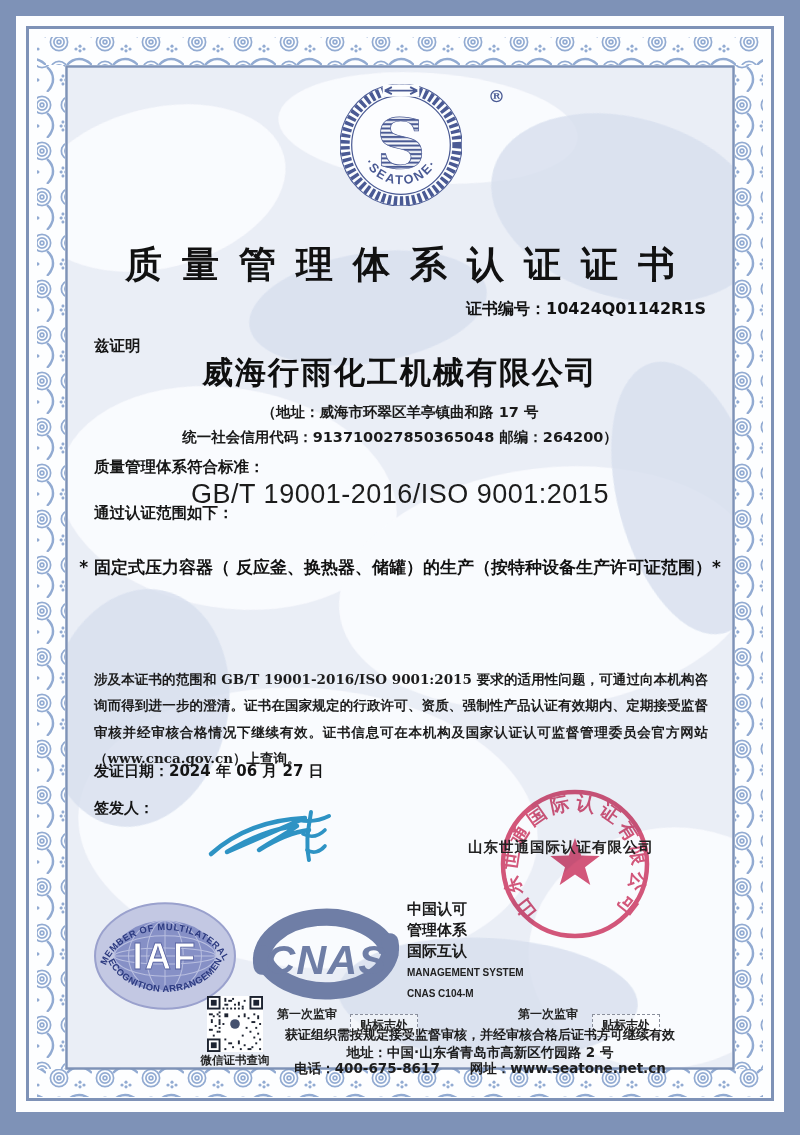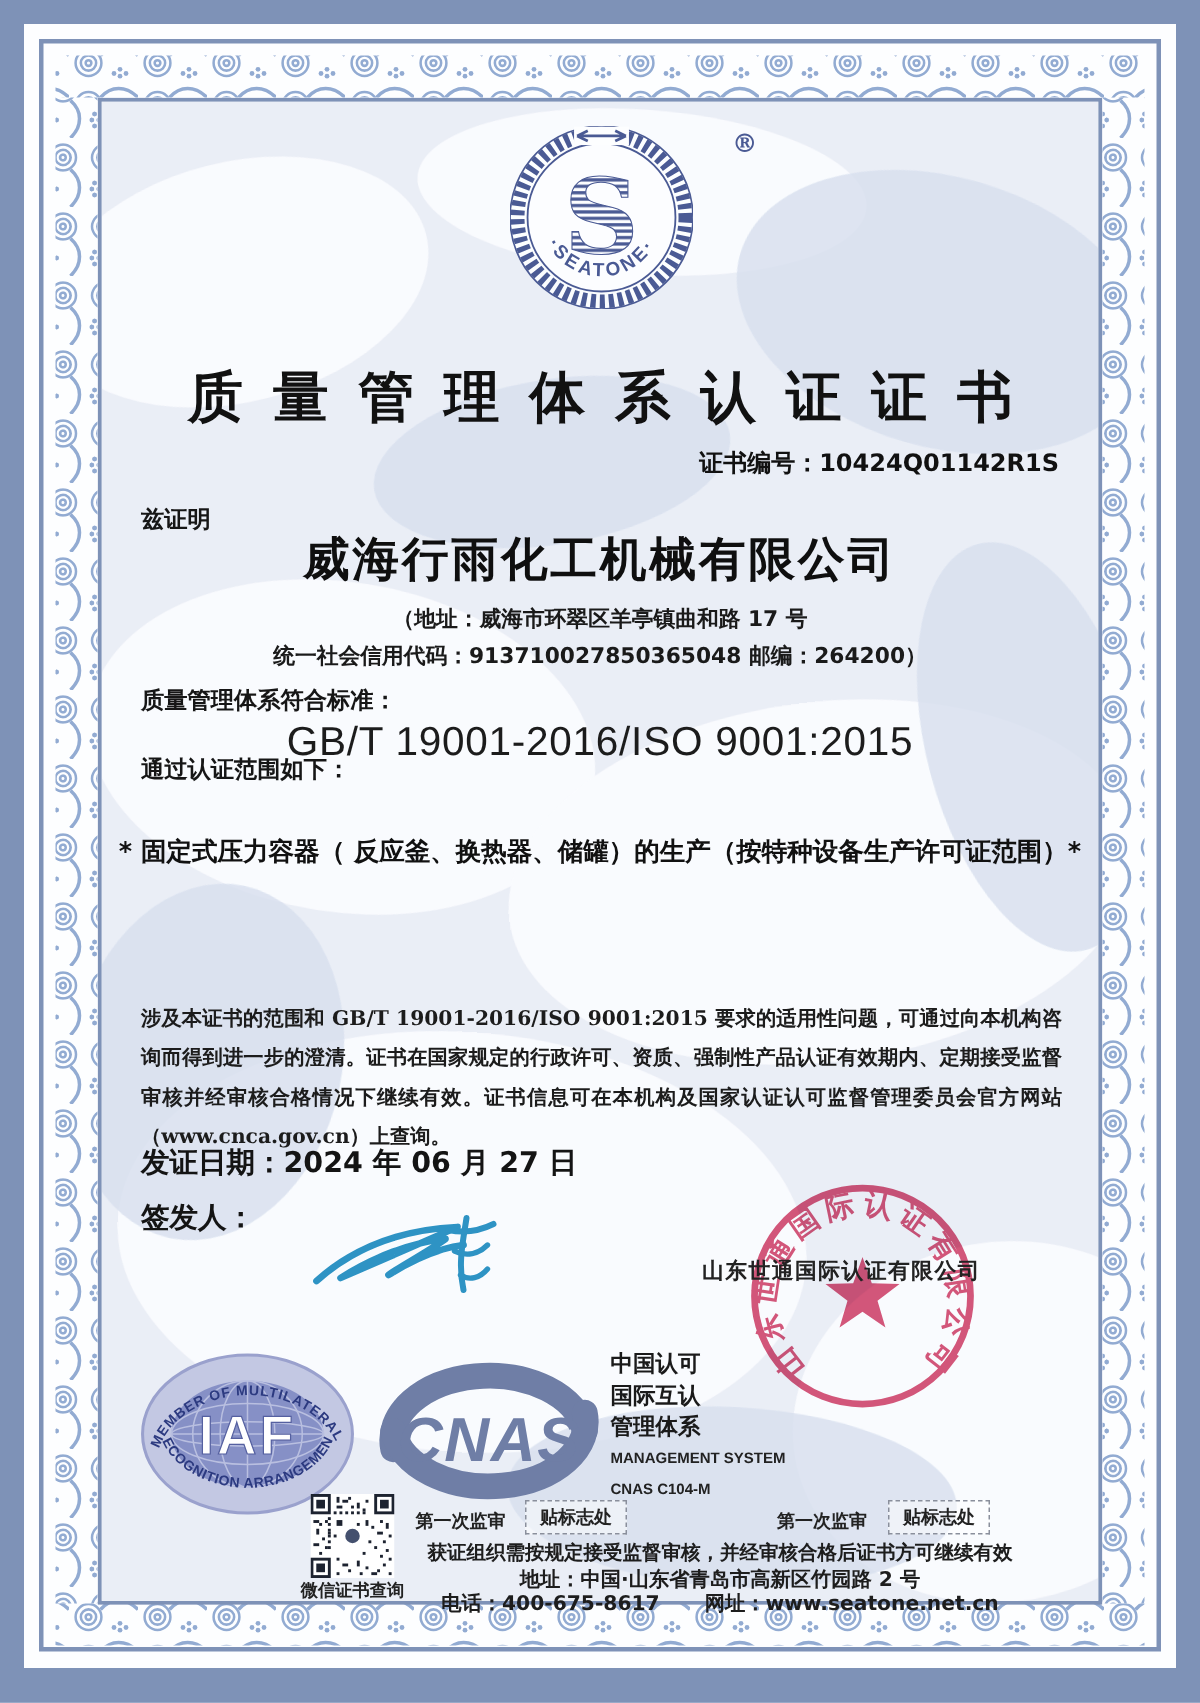--- a/index.html
+++ b/index.html
@@ -9,26 +9,26 @@
   .abs{position:absolute;}
   svg{display:block;}
   .title{font-family:"DejaVu Serif",serif;font-weight:700;font-size:37px;letter-spacing:20px;text-indent:20px;text-align:center;color:#111;}
   .certno{font-weight:700;font-size:16px;text-align:right;color:#111;}
   .label{font-weight:700;font-size:15.5px;color:#161616;}
   .company{font-weight:700;font-size:31px;letter-spacing:2px;text-align:center;color:#0f0f0f;}
   .subline{font-weight:700;font-size:14.5px;text-align:center;color:#1a1a1a;}
   .stdval{font-family:"Liberation Sans",sans-serif;font-size:27px;text-align:center;color:#1c1c1c;letter-spacing:0.5px;}
   .scope{font-weight:700;font-size:17px;text-align:center;color:#111;}
   .legal{font-family:"DejaVu Serif",serif;font-size:13.5px;line-height:1.95;text-align:justify;color:#1c1c1c;font-weight:bold;}
-  .dateline{font-weight:700;font-size:19px;color:#141414;}
+  .dateline{font-weight:700;font-size:15px;color:#141414;}
   .issuer-co{font-weight:600;font-size:14.5px;color:#222;letter-spacing:1px;}
   .accCN{font-weight:700;font-size:15px;line-height:21px;color:#1a1a1a;}
   .accEN{font-family:"Liberation Sans",sans-serif;font-weight:700;font-size:10px;line-height:21px;color:#222;}
   .survlabel{font-weight:700;font-size:12px;color:#222;}
-  .survbox{font-weight:700;font-size:12px;color:#222;border:1.5px dashed #8a8f9c;padding:2px 9px;background:rgba(255,255,255,.5);}
+  .survbox{font-weight:700;font-size:12px;color:#222;border:1.5px dashed #8a8f9c;padding:2px 9px;background:rgba(255,255,255,.5);margin-top:14px;}
   .ftnote{font-weight:700;font-size:13px;color:#1d1d1d;text-align:center;}
   .ftline{font-weight:700;font-size:13.5px;color:#1d1d1d;text-align:center;}
   .qrcap{font-weight:700;font-size:11.5px;color:#222;text-align:center;}
   .reg{font-family:"DejaVu Serif",serif;font-weight:700;font-size:17px;color:#4a5a94;}
   .stampwrap{mix-blend-mode:multiply;opacity:.92;}
 </style>
 </head>
 <body>
 
 <div class="page">
@@ -182,22 +182,22 @@
   <svg class="abs" style="left:250px;top:903px;" width="152" height="102" viewBox="0 0 150 100">
     <g stroke="#6f7ea6" stroke-width="17" fill="none" stroke-linecap="round">
       <path d="M12 62 A 63 42 0 0 1 138 50"></path>
       <path d="M138 38 A 63 42 0 0 1 12 50"></path>
     </g>
     <text x="75" y="70" text-anchor="middle" font-size="41" font-weight="bold" font-style="italic" fill="#6f7ea6" letter-spacing="1" font-family="Liberation Sans, sans-serif">CNAS</text>
   </svg>
 
   <div class="abs" style="left:407px;top:899px;">
     <div class="accCN">中国认可</div>
+    <div class="accCN">管理体系</div>
     <div class="accCN">国际互认</div>
-    <div class="accCN">管理体系</div>
     <div class="accEN">MANAGEMENT SYSTEM</div>
     <div class="accEN">CNAS C104-M</div>
   </div>
 
   <svg class="abs" style="left:207px;top:996px;" width="56" height="56" viewBox="0 0 29 29">
     <rect width="29" height="29" fill="#ffffff"></rect>
     <g fill="#1d2330">
       <rect x="0" y="0" width="7" height="7"></rect>
         <rect x="22" y="0" width="7" height="7"></rect>
         <rect x="0" y="22" width="7" height="7"></rect>

